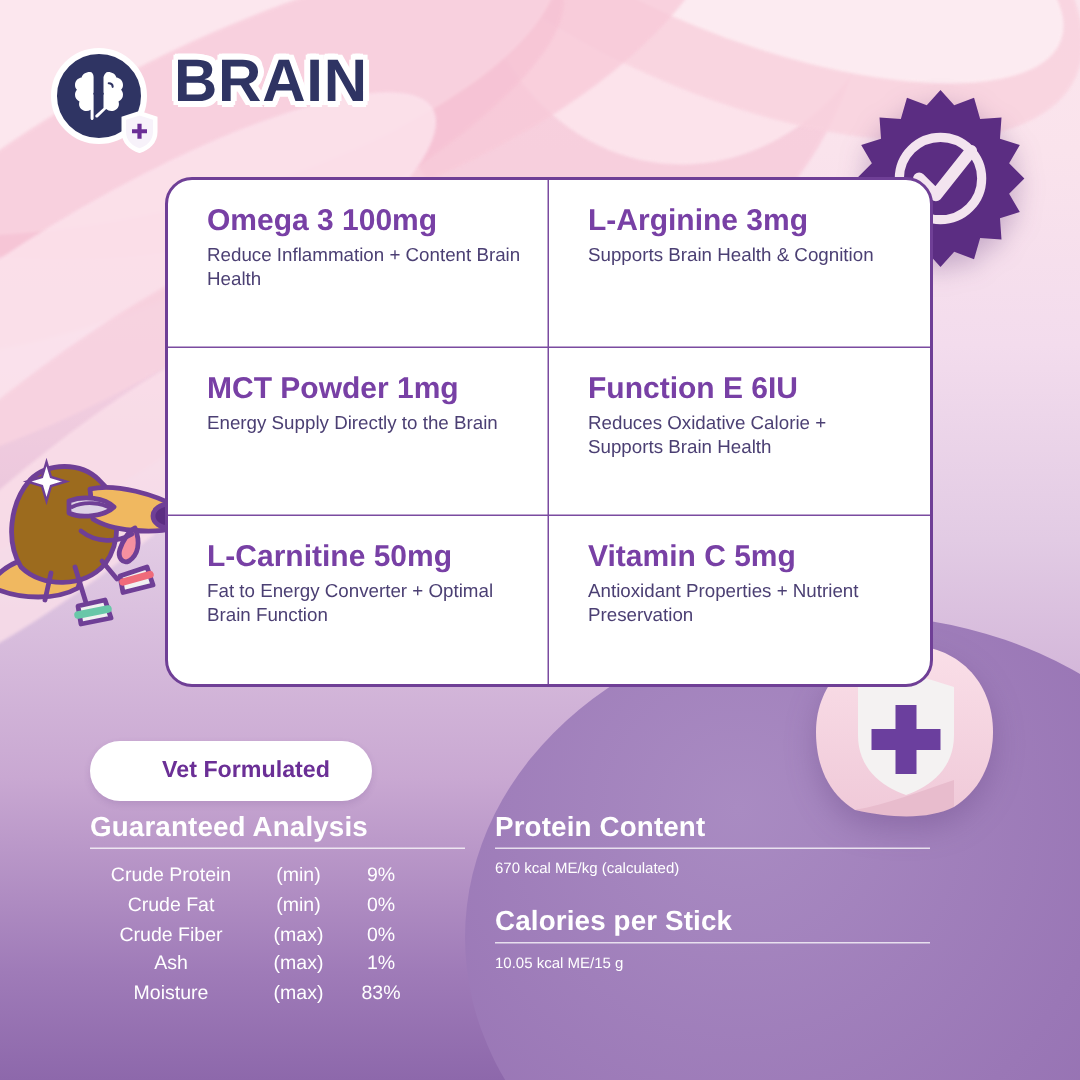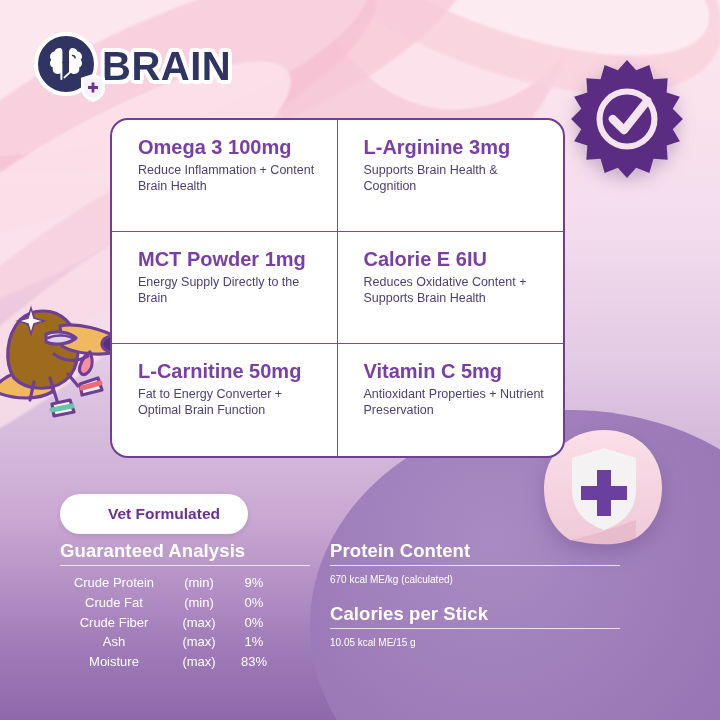--- a/index.html
+++ b/index.html
@@ -27,21 +27,21 @@
   .r10{width:300px;height:360px;left:310px;top:-250px;background:#fde7ee;opacity:.85;transform:rotate(6deg);}
   .blob-white{
     position:absolute;width:300px;height:300px;right:-120px;bottom:-120px;
     background:#f2f6f4;border-radius:50%;
   }
   .blob-purple{
     position:absolute;width:520px;height:430px;right:-110px;bottom:-120px;border-radius:50%;
     background:radial-gradient(circle at 35% 30%, #a98bc2 0%, #9a77b6 55%, #8e69ac 100%);
   }
   
-  .header{position:absolute;left:34px;top:32px;display:flex;align-items:center;gap:0;}
+  .header{position:absolute;left:34px;top:32px;display:flex;align-items:flex-start;gap:14px;}
   .logo-wrap{position:relative;width:68px;height:68px;}
   .logo-circle{
     width:64px;height:64px;border-radius:50%;background:#2f3463;
     border:4px solid #ffffff;box-sizing:border-box;
     display:flex;align-items:center;justify-content:center;
   }
   .logo-shield{
     position:absolute;right:-4px;bottom:-2px;width:26px;height:28px;
   }
   .brain-title{
@@ -55,21 +55,21 @@
   
   .rosette{position:absolute;left:566px;top:58px;width:122px;height:122px;
     filter:drop-shadow(0 6px 8px rgba(80,40,110,.28));}
   
   .sticker{position:absolute;left:540px;top:428px;width:128px;height:122px;
     filter:drop-shadow(0 8px 10px rgba(90,55,120,.3));}
   
   .dog{position:absolute;left:-6px;top:300px;width:136px;height:130px;}
   
   .card{
-    position:absolute;left:110px;top:118px;width:455px;height:340px;
+    position:absolute;left:110px;top:118px;width:512px;height:340px;
     background:#ffffff;border:2px solid #6f3f96;border-radius:18px;
     box-sizing:border-box;display:grid;
     grid-template-columns:1fr 1fr;grid-template-rows:1fr 1fr 1fr;
     overflow:hidden;
   }
   .cell{padding:16px 18px 10px 26px;box-sizing:border-box;
         border-right:1.5px solid #7a4ba0;border-bottom:1.5px solid #7a4ba0;}
   .cell:nth-child(2n){border-right:none;}
   .cell:nth-child(5),.cell:nth-child(6){border-bottom:none;}
   .cell h3{margin:0 0 4px 0;font-size:20px;font-weight:bold;color:#7840a5;line-height:1.12;}
@@ -180,22 +180,22 @@
     </div>
     <div class="cell">
       <h3>L-Arginine 3mg</h3>
       <p>Supports Brain Health &amp; Cognition</p>
     </div>
     <div class="cell">
       <h3>MCT Powder 1mg</h3>
       <p>Energy Supply Directly to the Brain</p>
     </div>
     <div class="cell">
-      <h3>Calorie E 6IU</h3>
-      <p>Reduces Oxidative Content + Supports Brain Health</p>
+      <h3>Function E 6IU</h3>
+      <p>Reduces Oxidative Calorie + Supports Brain Health</p>
     </div>
     <div class="cell">
       <h3>L-Carnitine 50mg</h3>
       <p>Fat to Energy Converter + Optimal Brain Function</p>
     </div>
     <div class="cell">
       <h3>Vitamin C 5mg</h3>
       <p>Antioxidant Properties + Nutrient Preservation</p>
     </div>
   </div>

